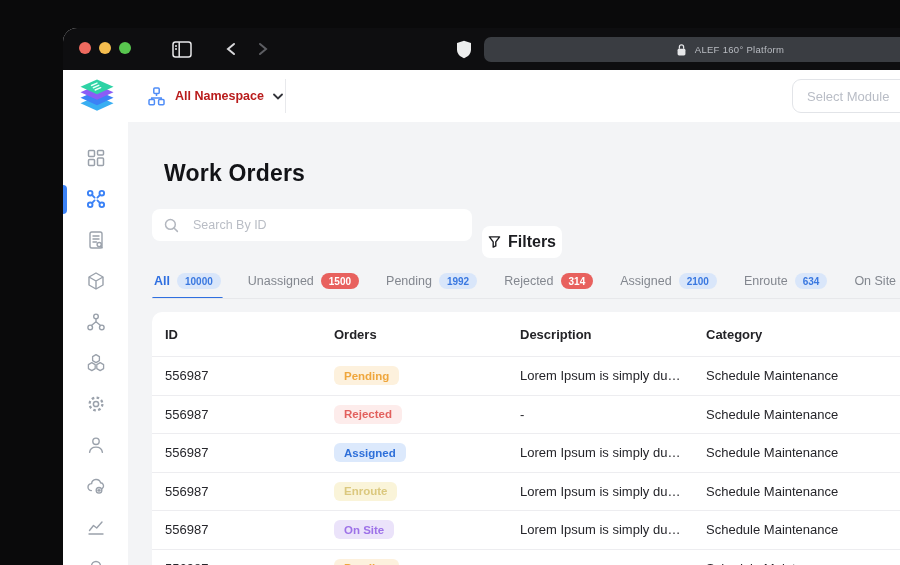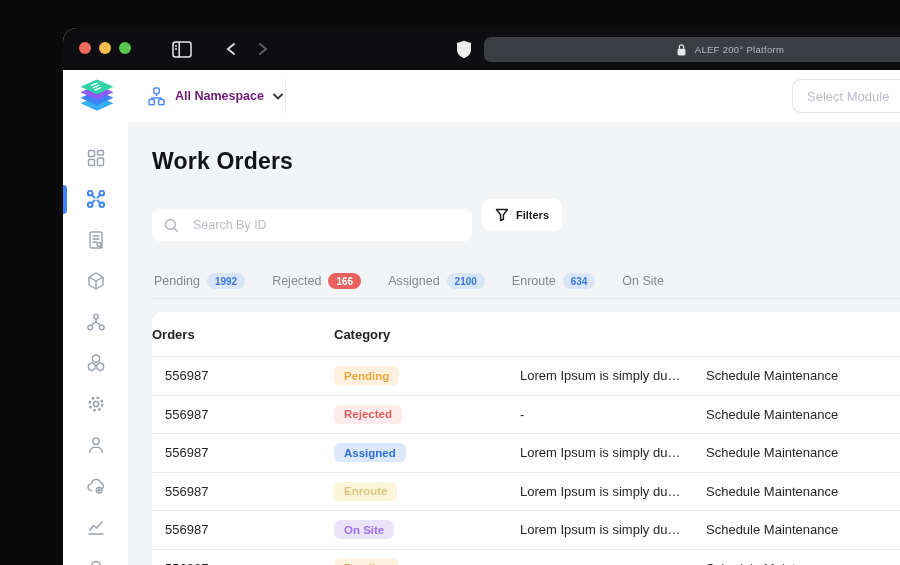--- a/index.html
+++ b/index.html
@@ -17,45 +17,45 @@
   .light.red{background:#ee6a5f;} .light.yellow{background:#f5bd4f;} .light.green{background:#58c64f;}
   .chrome-ic{position:absolute;top:11px;display:flex;align-items:center;justify-content:center;width:22px;height:20px;}
   .url-bar{position:absolute;left:421px;top:9px;width:492px;height:25px;border-radius:7px;
            background:#3a3d42;display:flex;align-items:center;justify-content:center;gap:8px;}
   .url-text{color:#b9bcc2;font-size:9.5px;letter-spacing:.3px;}
 
   
   .navbar{position:absolute;left:0;top:42px;width:100%;height:52px;background:#fff;}
   .logo{position:absolute;left:12px;top:6px;}
   .ns-group{position:absolute;left:84px;top:0;height:52px;display:flex;align-items:center;gap:9px;cursor:pointer;}
-  .ns-label{font-size:12.5px;font-weight:700;color:#701a75;}
+  .ns-label{font-size:12.5px;font-weight:700;color:#b91c1c;}
   .nav-divider{position:absolute;left:222px;top:9px;width:1px;height:34px;background:#e8e9ec;}
   .module-select{position:absolute;left:729px;top:9px;width:150px;height:34px;border:1px solid #e2e4e8;
                  border-radius:9px;display:flex;align-items:center;padding-left:14px;background:#fff;
                  color:#b9bdc6;font-size:13px;cursor:pointer;}
 
   
   .sidebar{position:absolute;left:0;top:94px;width:65px;height:466px;background:#fff;padding-top:16px;
            display:flex;flex-direction:column;align-items:center;}
   .side-item{width:100%;height:41px;display:flex;align-items:center;justify-content:center;cursor:pointer;}
   .side-item svg{stroke:#9aa1ab;}
   .side-item.active svg{stroke:#3b82f6;}
   .active-bar{position:absolute;left:0;top:157px;width:4px;height:29px;background:#3b82f6;border-radius:0 4px 4px 0;}
 
   
   .content{position:absolute;left:65px;top:94px;width:812px;height:466px;background:#f3f4f6;}
-  .page-title{position:absolute;left:24px;top:26px;margin:0;font-size:23px;font-weight:800;color:#121317;letter-spacing:.2px;}
+  .page-title{position:absolute;left:24px;top:26px;margin:12px;font-size:23px;font-weight:800;color:#121317;letter-spacing:.2px;}
   .search-box{position:absolute;left:24px;top:87px;width:320px;height:32px;background:#fff;border:none;
               border-radius:8px;display:flex;align-items:center;padding-left:12px;gap:12px;}
   .search-box input{border:none;outline:none;flex:1;font-size:12.5px;color:#33343a;background:transparent;
                     font-family:"Liberation Sans", sans-serif;}
   .search-box input::placeholder{color:#b9bdc5;}
-  .filters-btn{position:absolute;left:354px;top:77px;width:80px;height:32px;background:#fff;border:none;
+  .filters-btn{position:absolute;left:354px;top:104px;width:80px;height:32px;background:#fff;border:none;
                border-radius:8px;display:flex;align-items:center;justify-content:center;gap:7px;cursor:pointer;
-               font-size:11px;font-weight:700;color:#1c1d21;font-family:"Liberation Sans", sans-serif;}
+               font-size:16px;font-weight:700;color:#1c1d21;font-family:"Liberation Sans", sans-serif;}
 
   
   .tabs{position:absolute;left:24px;top:142px;right:0;height:35px;display:flex;gap:23px;
         border-bottom:1.5px solid #e7e8eb;white-space:nowrap;overflow:hidden;}
   .tab{display:flex;align-items:center;gap:7px;padding:0 2px;cursor:pointer;position:relative;}
   .tab-label{font-size:12.5px;color:#83878f;}
   .tab.active .tab-label{color:#2f6fe0;font-weight:700;}
   .tab.active::after{content:"";position:absolute;left:0;right:0;bottom:-1.5px;height:2.5px;background:#2f6fe0;border-radius:2px;}
   .tab-badge{font-size:10px;padding:2.5px 8px;border-radius:9px;font-weight:600;}
   .tab-badge.blue{background:#d9e6fa;color:#3a78e0;}
@@ -108,21 +108,21 @@
     <span class="chrome-ic" style="left:390px">
       <svg width="16" height="19" viewBox="0 0 16 19">
           <path d="M8 .8l7 2.2v6.3c0 4.7-3 7.5-7 8.9-4-1.4-7-4.2-7-8.9V3z" fill="#eceded"></path>
         </svg>
     </span>
     <div class="url-bar">
       <svg width="11" height="14" viewBox="0 0 14 17">
         <rect x="2" y="7" width="10" height="8.5" rx="1.8" fill="#e6e7e9"></rect>
         <path d="M4.3 7V4.6a2.7 2.7 0 0 1 5.4 0V7" fill="none" stroke="#e6e7e9" stroke-width="1.6"></path>
       </svg>
-      <span class="url-text">ALEF 200° Platform</span>
+      <span class="url-text">ALEF 160° Platform</span>
     </div>
   </div>
 
   <div class="navbar">
     <span class="logo">
       <svg width="44" height="40" viewBox="0 0 48 42">
         <path d="M6 29 L24 21 L42 29 L24 37 Z" fill="#38aef2"></path>
         <path d="M6 23 L24 15 L42 23 L24 31 Z" fill="#3b82f6"></path>
         <path d="M6 17 L24 9 L42 17 L24 25 Z" fill="#8b5cf6"></path>
         <path d="M6 11 L24 3 L42 11 L24 19 Z" fill="#2ed3a5"></path>
@@ -238,44 +238,54 @@
     </div>
 
     <button class="filters-btn">
       <svg width="14" height="14" viewBox="0 0 14 14" fill="none" stroke="#1c1d21" stroke-width="1.5" stroke-linejoin="round">
         <path d="M1.5 1.5h11L8.4 6.8v4.4l-2.8 1.3V6.8z"></path>
       </svg>
       <span>Filters</span>
     </button>
 
     <div class="tabs">
+        <div class="tab active">
+          <span class="tab-label">All</span>
+          <span class="tab-badge blue">10000</span>
+        </div>
+        <div class="tab">
+          <span class="tab-label">Unassigned</span>
+          <span class="tab-badge red">1500</span>
+        </div>
         <div class="tab">
           <span class="tab-label">Pending</span>
           <span class="tab-badge blue">1992</span>
         </div>
         <div class="tab">
           <span class="tab-label">Rejected</span>
-          <span class="tab-badge red">166</span>
+          <span class="tab-badge red">314</span>
         </div>
         <div class="tab">
           <span class="tab-label">Assigned</span>
           <span class="tab-badge blue">2100</span>
         </div>
         <div class="tab">
           <span class="tab-label">Enroute</span>
           <span class="tab-badge blue">634</span>
         </div>
         <div class="tab">
           <span class="tab-label">On Site</span>
         </div>
       </div>
 
     <div class="card">
       <div class="thead">
+          <div class="cell c-id">ID</div>
           <div class="cell c-status">Orders</div>
+          <div class="cell c-desc">Description</div>
           <div class="cell c-cat">Category</div>
         </div>
       <div>
           <div class="trow">
             <div class="cell c-id">556987</div>
             <div class="cell c-status"><span class="pill pending">Pending</span></div>
             <div class="cell c-desc">Lorem Ipsum is simply du…</div>
             <div class="cell c-cat">Schedule Maintenance</div>
           </div>
           <div class="trow">

